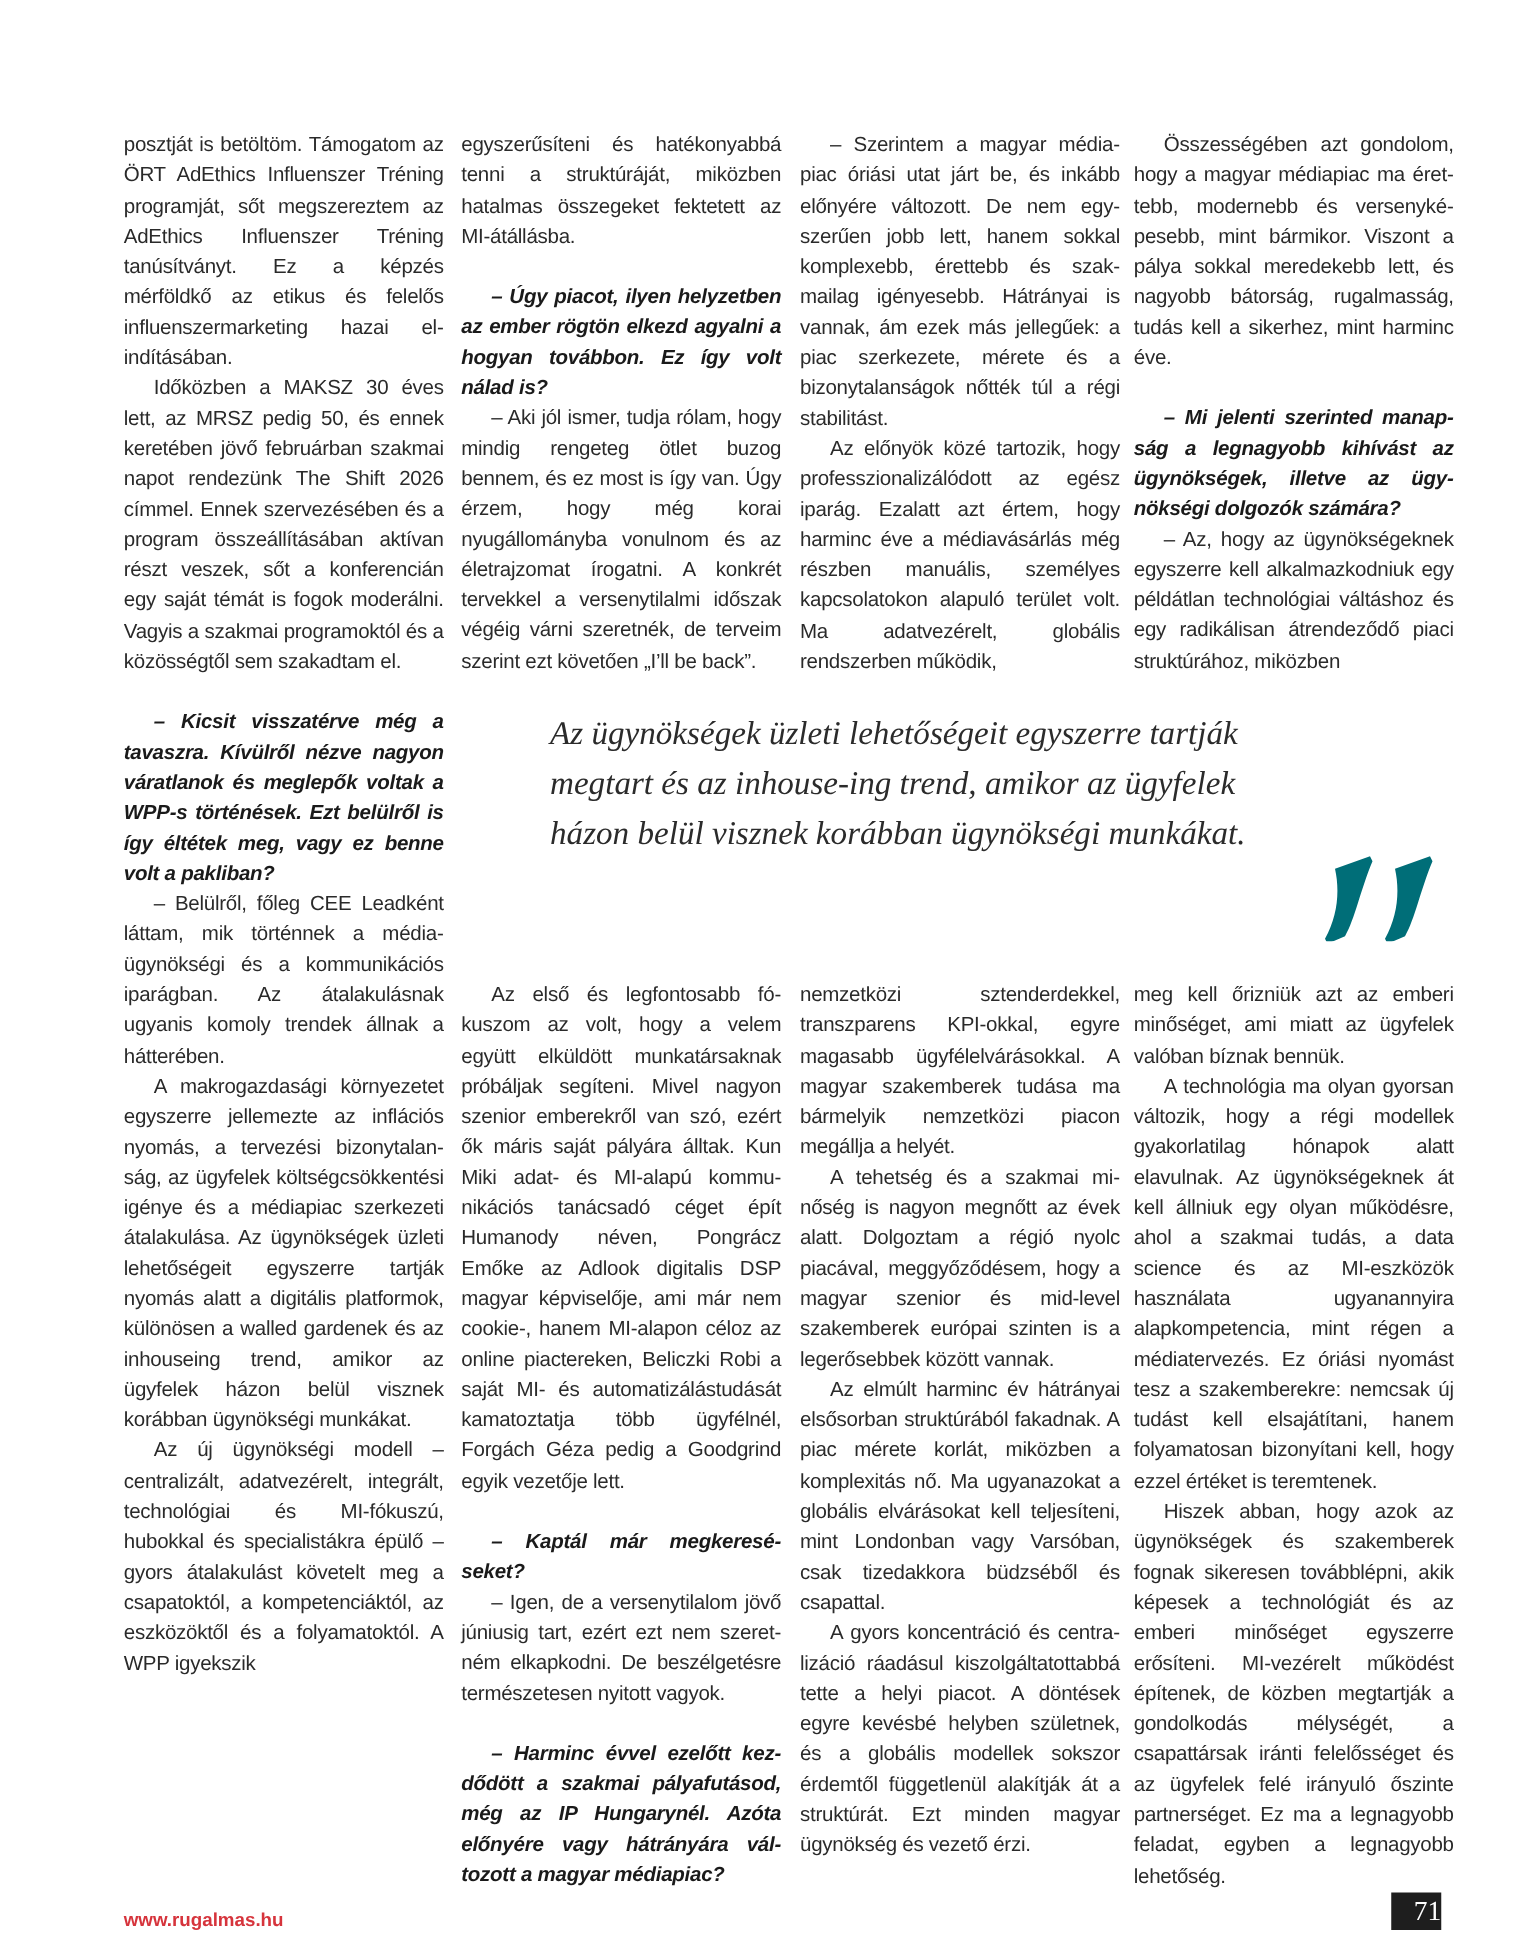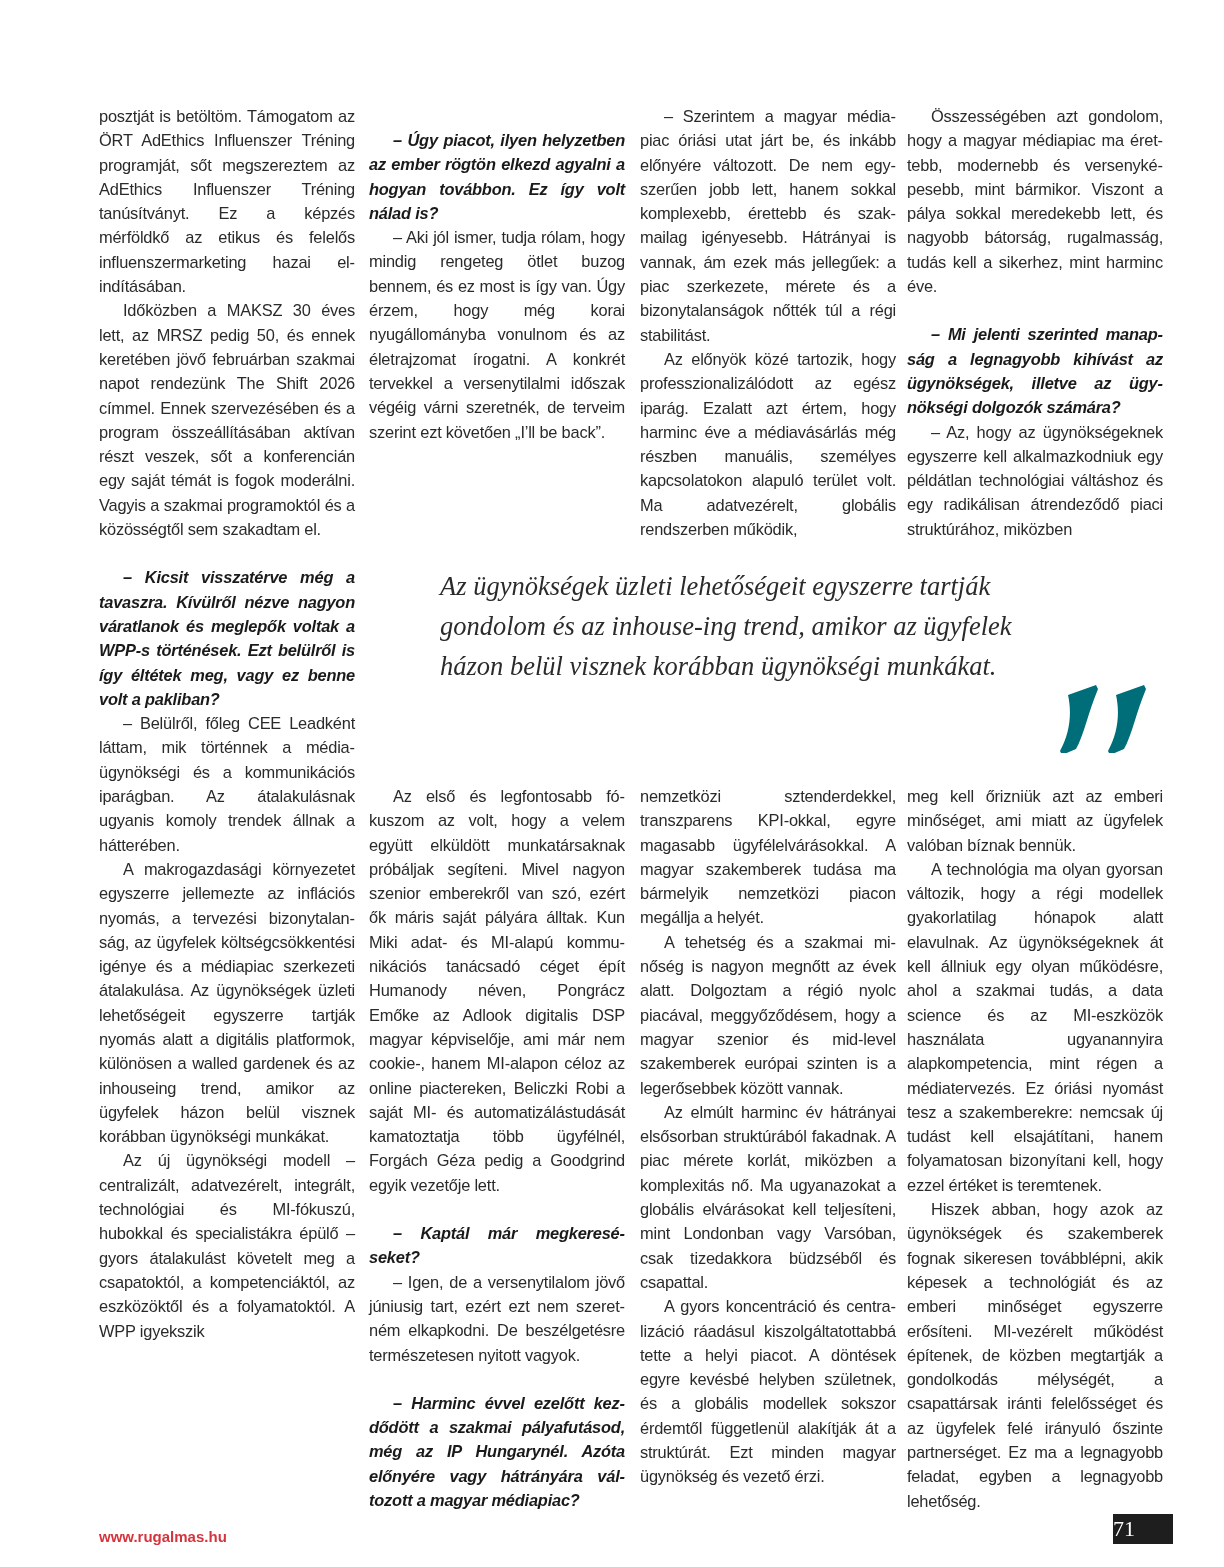--- a/index.html
+++ b/index.html
@@ -17,55 +17,56 @@
   .top { top: 104px; }
   .bottom { top: 784px; }
   .c1.full { top: 104px; }
   .pull { position: absolute; left: 440px; top: 566px; width: 640px;
           font-family: "Liberation Serif", serif; font-style: italic;
           font-size: 26.5px; line-height: 40px; text-align: left; color: #2b2b2b; }
   .pull div { white-space: nowrap; }
   .quote-mark { position: absolute; left: 1050px; top: 683px; width: 120px; height: 70px; }
   .footer-url { position: absolute; left: 99px; top: 1528px; font-weight: bold;
                 font-size: 15px; color: #d6343c; }
-  .page-num { position: absolute; left: 1113px; top: 1514px; width: 60px; height: 30px;
+  .page-num { position: absolute; left: 1113px; top: 1514px; width: 40px; height: 30px;
               background: #1e1e1e; color: #ffffff; font-family: "Liberation Serif", serif;
-              font-size: 22px; line-height: 30px; text-align: left; }
+              font-size: 22px; line-height: 30px; text-align: right; }
 </style>
 </head>
 <body>
 
 <div class="col c1 full">
   <p class="noind">posztját is betöltöm. Támogatom az ÖRT AdEthics Influenszer Tré­ning programját, sőt megsze­reztem az AdEthics Influenszer Tréning tanúsítványt. Ez a képzés mérföldkő az etikus és felelős influenszermarketing hazai el­indításában.</p>
   <p>Időközben a MAKSZ 30 éves lett, az MRSZ pedig 50, és en­nek keretében jövő februárban szakmai napot rendezünk The Shift 2026 címmel. Ennek szer­vezésében és a program össze­állításában aktívan részt veszek, sőt a konferencián egy saját té­mát is fogok moderálni. Vagyis a szakmai programoktól és a közösségtől sem szakadtam el.</p>
   <p class="q">– Kicsit visszatérve még a tavaszra. Kívülről nézve nagyon váratlanok és meglepők voltak a WPP-s történések. Ezt belül­ről is így éltétek meg, vagy ez benne volt a pakliban?</p>
   <p>– Belülről, főleg CEE Leadként láttam, mik történnek a média­ügynökségi és a kommunikáci­ós iparágban. Az átalakulásnak ugyanis komoly trendek állnak a hátterében.</p>
   <p>A makrogazdasági környezetet egyszerre jellemezte az inflációs nyomás, a tervezési bizonytalan­ság, az ügyfelek költségcsök­kentési igénye és a médiapiac szerkezeti átalakulása. Az ügy­nökségek üzleti lehetőségeit egyszerre tartják nyomás alatt a digitális platformok, különösen a walled gardenek és az inhouse­ing trend, amikor az ügyfelek házon belül visznek korábban ügynökségi munkákat.</p>
   <p>Az új ügynökségi modell – centralizált, adatvezérelt, integ­rált, technológiai és MI-fókuszú, hubokkal és specialistákra épü­lő – gyors átalakulást követelt meg a csapatoktól, a kompe­tenciáktól, az eszközöktől és a folyamatoktól. A WPP igyekszik</p>
 </div>
 
 <div class="col c2 top">
+  <p class="noind">egyszerűsíteni és hatékonyabbá tenni a struktúráját, miközben hatalmas összegeket fektetett az MI-átállásba.</p>
   <p class="q">– Úgy piacot, ilyen helyzet­ben az ember rögtön elkezd agyalni a hogyan továbbon. Ez így volt nálad is?</p>
   <p>– Aki jól ismer, tudja rólam, hogy mindig rengeteg ötlet bu­zog bennem, és ez most is így van. Úgy érzem, hogy még korai nyugállományba vonulnom és az életrajzomat írogatni. A konkrét tervekkel a versenytilalmi időszak végéig várni szeretnék, de terveim szerint ezt követően „I’ll be back”.</p>
 </div>
 
 <div class="col c3 top">
   <p>– Szerintem a magyar média­piac óriási utat járt be, és inkább előnyére változott. De nem egy­szerűen jobb lett, hanem sokkal komplexebb, érettebb és szak­mailag igényesebb. Hátrányai is vannak, ám ezek más jellegűek: a piac szerkezete, mérete és a bizonytalanságok nőtték túl a régi stabilitást.</p>
   <p>Az előnyök közé tartozik, hogy professzionalizálódott az egész iparág. Ezalatt azt értem, hogy harminc éve a médiavásárlás még részben manuális, sze­mélyes kapcsolatokon alapu­ló terület volt. Ma adatvezérelt, globális rendszerben működik,</p>
 </div>
 
 <div class="col c4 top">
   <p>Összességében azt gondolom, hogy a magyar médiapiac ma éret­tebb, modernebb és versenyké­pesebb, mint bármikor. Viszont a pálya sokkal meredekebb lett, és nagyobb bátorság, rugalmas­ság, tudás kell a sikerhez, mint harminc éve.</p>
   <p class="q">– Mi jelenti szerinted manap­ság a legnagyobb kihívást az ügynökségek, illetve az ügy­nökségi dolgozók számára?</p>
   <p>– Az, hogy az ügynökségeknek egyszerre kell alkalmazkodniuk egy példátlan technológiai váltás­hoz és egy radikálisan átrendező­dő piaci struktúrához, miközben</p>
 </div>
 
 <div class="pull">
   <div>Az ügynökségek üzleti lehetőségeit egyszerre tartják</div>
-  <div>gondolom és az inhouse-ing trend, amikor az ügyfelek</div>
+  <div>megtart és az inhouse-ing trend, amikor az ügyfelek</div>
   <div>házon belül visznek korábban ügynökségi munkákat.</div>
 </div>
 <svg class="quote-mark" viewBox="0 0 120 70">
   <path d="M18 12 L46 2 L48 6 C38 30 34 52 26 66 L12 72 L10 68 C20 50 22 30 18 12 Z" fill="#006e78"></path>
   <path d="M66 12 L94 2 L96 6 C86 30 82 52 74 66 L60 72 L58 68 C68 50 70 30 66 12 Z" fill="#006e78"></path>
 </svg>
 
 <div class="col c2 bottom">
   <p>Az első és legfontosabb fó­kuszom az volt, hogy a velem együtt elküldött munkatársaknak próbáljak segíteni. Mivel nagyon szenior emberekről van szó, ezért ők máris saját pályára álltak. Kun Miki adat- és MI-alapú kommu­nikációs tanácsadó céget épít Humanody néven, Pongrácz Emőke az Adlook digitalis DSP magyar képviselője, ami már nem cookie-, hanem MI-alapon céloz az online piactereken, Beliczki Robi a saját MI- és automatizá­lástudását kamatoztatja több ügyfélnél, Forgách Géza pedig a Goodgrind egyik vezetője lett.</p>
   <p class="q">– Kaptál már megkeresé­seket?</p>

